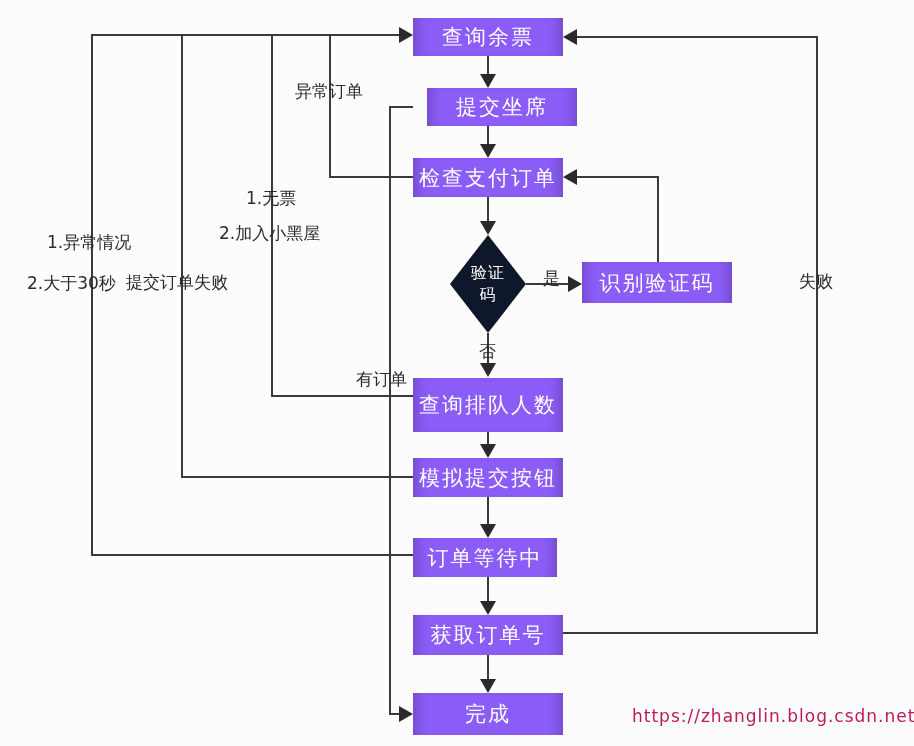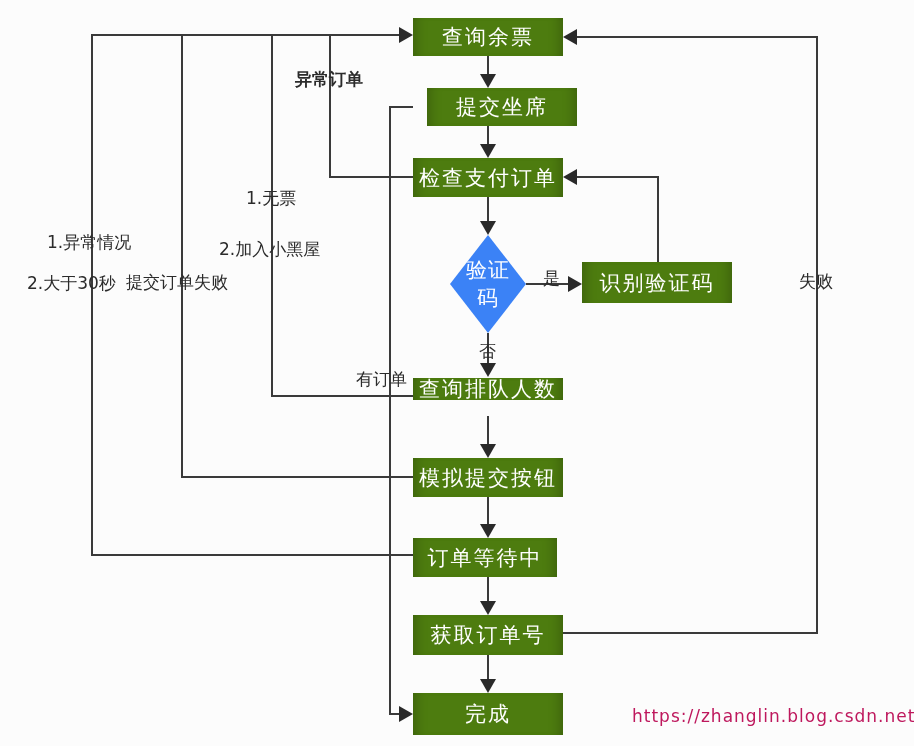--- a/index.html
+++ b/index.html
@@ -10,39 +10,39 @@
     height: 746px;
     background: #fcfcfc;
     font-family: "DejaVu Sans", sans-serif;
     overflow: hidden;
   }
   .line { position: absolute; background: #3a3a3a; }
   .h { height: 2px; }
   .v { width: 2px; }
   .node {
     position: absolute;
-    background: #4d7c0f;
+    background: #8b5cf6;
     color: #ffffff;
     display: flex;
     align-items: center;
     justify-content: center;
     font-size: 21px;
     letter-spacing: 2px;
     box-shadow: inset 12px 0 12px -9px rgba(0,0,0,.22), inset -12px 0 12px -9px rgba(0,0,0,.22);
     z-index: 2;
   }
   .diamond {
     position: absolute;
-    background: #3b82f6;
+    background: #0f172a;
     clip-path: polygon(50% 0, 100% 50%, 50% 100%, 0 50%);
     display: flex;
     align-items: center;
     justify-content: center;
     color: #ffffff;
-    font-size: 21px;
+    font-size: 16px;
     z-index: 2;
   }
   .diamond span { display: block; width: 48px; text-align: center; line-height: 1.35; letter-spacing: 1px; }
   .ah { position: absolute; width: 0; height: 0; z-index: 1; }
   .ah-down  { border-left: 8px solid transparent; border-right: 8px solid transparent; border-top: 14px solid #2a2a2a; }
   .ah-right { border-top: 8px solid transparent; border-bottom: 8px solid transparent; border-left: 14px solid #2a2a2a; }
   .ah-left  { border-top: 8px solid transparent; border-bottom: 8px solid transparent; border-right: 14px solid #2a2a2a; }
   .elabel {
     position: absolute;
     font-size: 17px;
@@ -124,35 +124,35 @@
   <div class="node" style="left:427px;top:88px;width:150px;height:38px;">提交坐席</div>
 
   <div class="node" style="left:413px;top:158px;width:150px;height:39px;">检查支付订单</div>
 
   <div class="diamond" style="left:450px;top:235px;width:76px;height:98px;">
     <span>验证码</span>
   </div>
 
   <div class="node" style="left:582px;top:262px;width:150px;height:41px;font-family:Liberation Mono, monospace;">识别验证码</div>
 
-  <div class="node" style="left:413px;top:378px;width:150px;height:22px;">查询排队人数</div>
+  <div class="node" style="left:413px;top:378px;width:150px;height:54px;">查询排队人数</div>
 
   <div class="node" style="left:413px;top:458px;width:150px;height:39px;">模拟提交按钮</div>
 
   <div class="node" style="left:413px;top:538px;width:144px;height:39px;">订单等待中</div>
 
   <div class="node" style="left:413px;top:615px;width:150px;height:40px;">获取订单号</div>
 
   <div class="node" style="left:413px;top:693px;width:150px;height:42px;">完成</div>
 
-  <div class="elabel" style="left:295px;top:68px;font-weight:bold;">异常订单</div>
+  <div class="elabel" style="left:295px;top:80px;">异常订单</div>
 
   <div class="elabel" style="left:246px;top:187px;">1.无票</div>
 
-  <div class="elabel" style="left:219px;top:222px;margin-top:16px;">2.加入小黑屋</div>
+  <div class="elabel" style="left:219px;top:222px;">2.加入小黑屋</div>
 
   <div class="elabel" style="left:47px;top:231px;">1.异常情况</div>
 
   <div class="elabel" style="left:27px;top:272px;">2.大于30秒</div>
 
   <div class="elabel" style="left:126px;top:271px;">提交订单失败</div>
 
   <div class="elabel" style="left:356px;top:368px;">有订单</div>
 
   <div class="elabel" style="left:543px;top:267px;">是</div>

